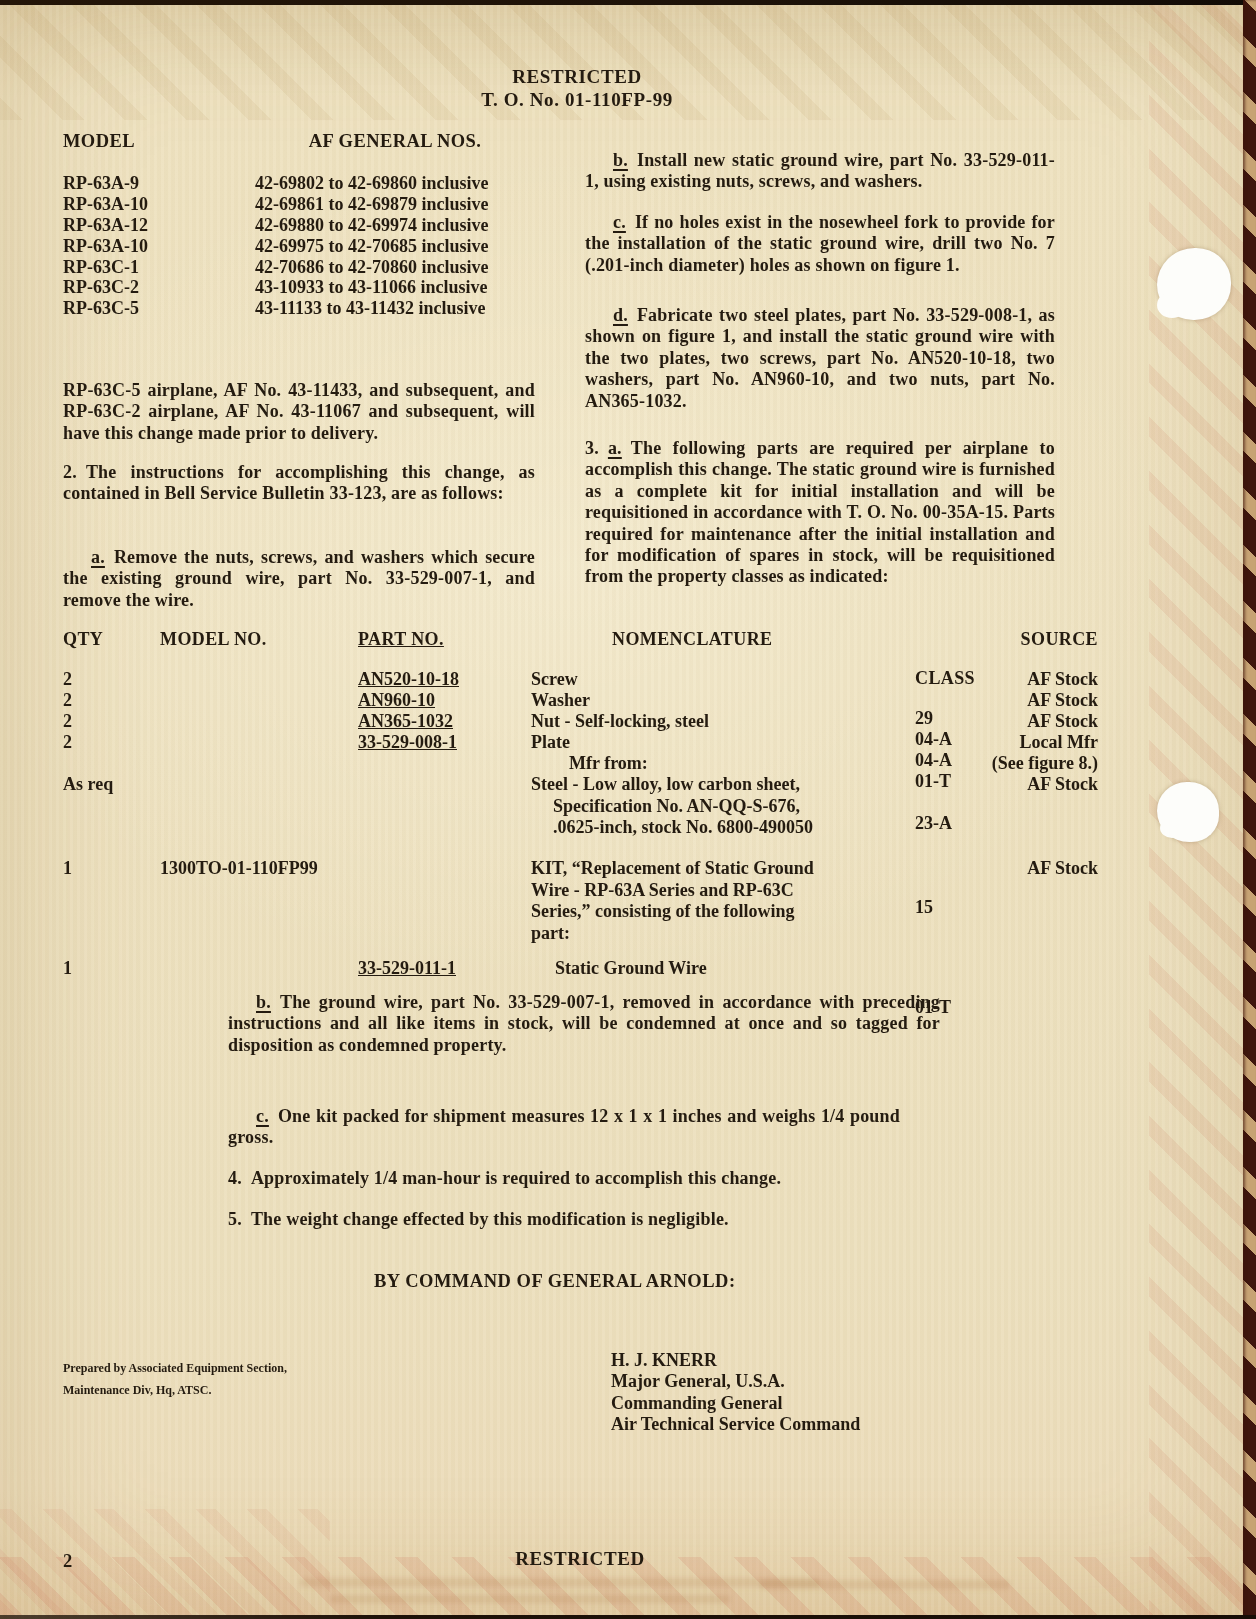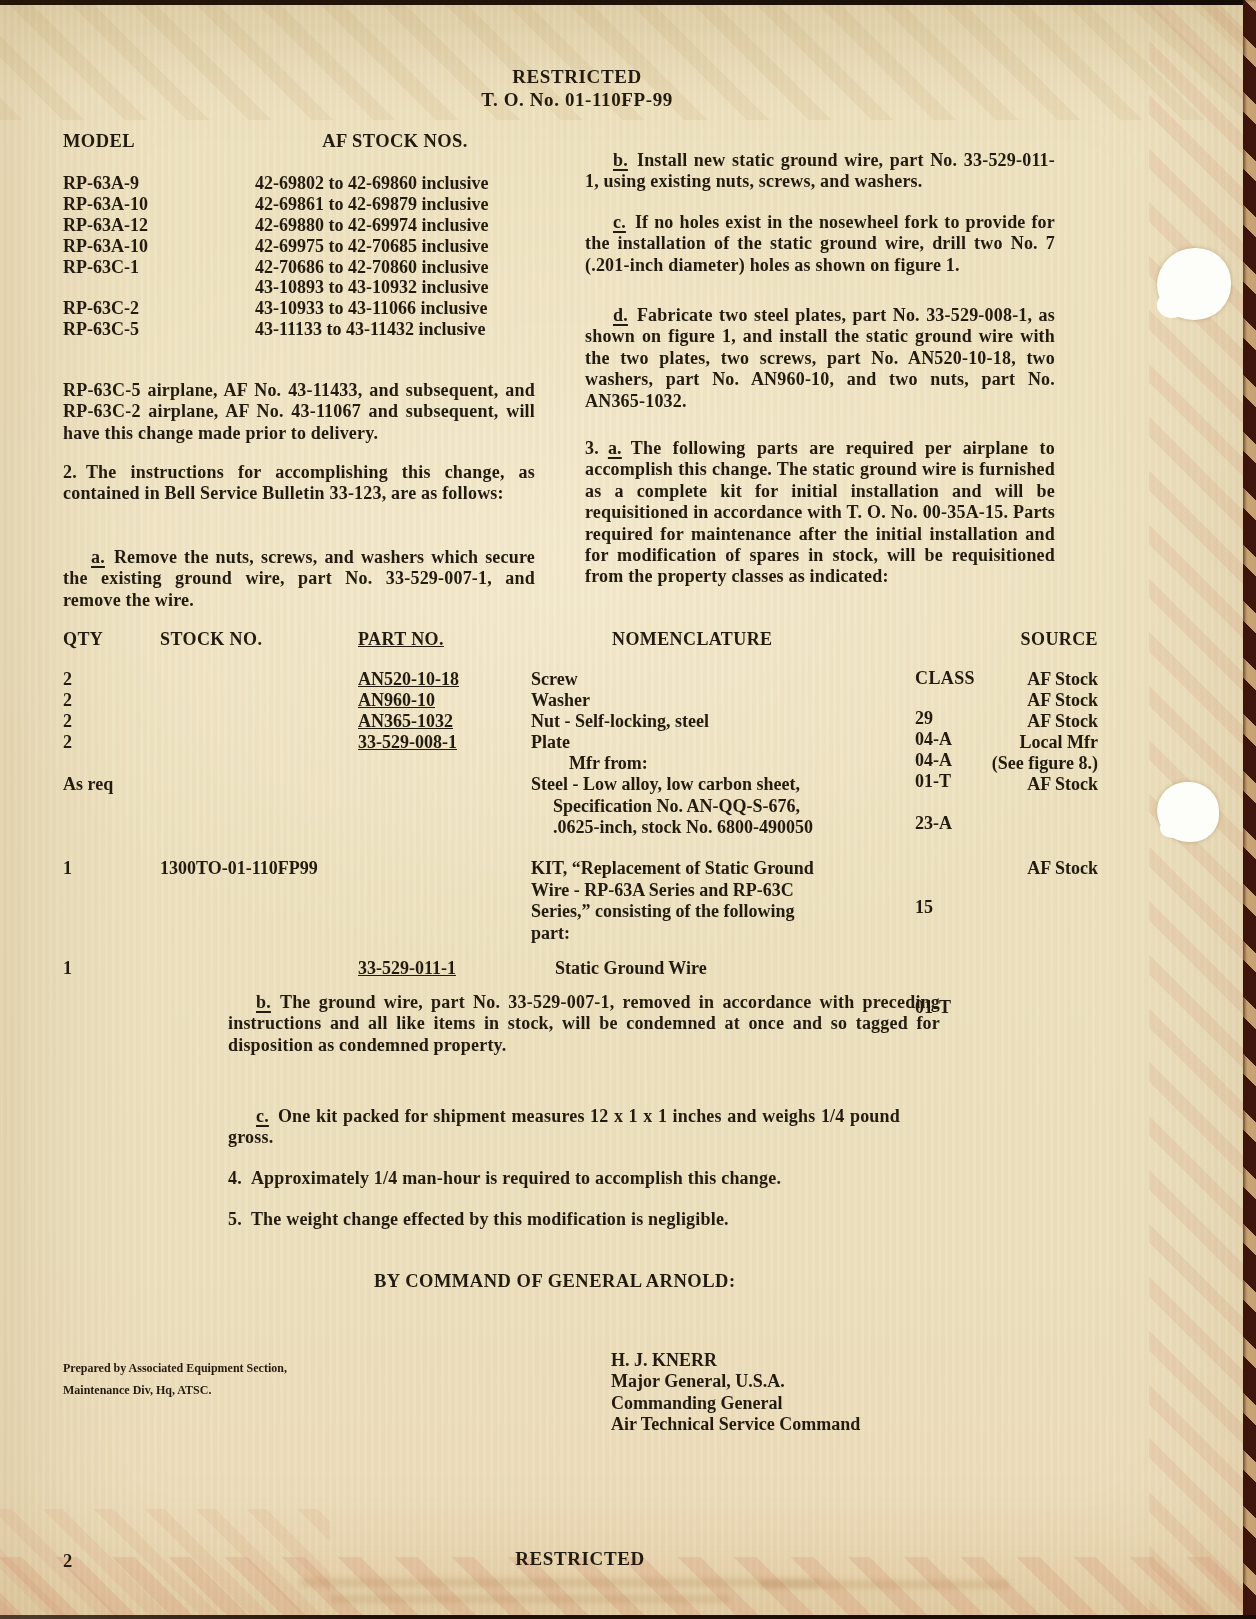--- a/index.html
+++ b/index.html
@@ -106,45 +106,44 @@
   <div class="bleed bleed-2"></div>
   <div class="bleed bleed-3"></div>
 
   <header class="doc-header">
     <div>RESTRICTED</div>
     <div>T. O. No. 01-110FP-99</div>
   </header>
 
   <div class="model-head">
     <span>MODEL</span>
-    <span class="mh2">AF STOCK NOS.</span>
+    <span class="mh2">AF GENERAL NOS.</span>
   </div>
   <div class="model-list">
     <div class="mrow"><span class="mcell-model">RP-63A-9</span><span>42-69802 to 42-69860 inclusive</span></div>
     <div class="mrow"><span class="mcell-model">RP-63A-10</span><span>42-69861 to 42-69879 inclusive</span></div>
     <div class="mrow"><span class="mcell-model">RP-63A-12</span><span>42-69880 to 42-69974 inclusive</span></div>
     <div class="mrow"><span class="mcell-model">RP-63A-10</span><span>42-69975 to 42-70685 inclusive</span></div>
     <div class="mrow"><span class="mcell-model">RP-63C-1</span><span>42-70686 to 42-70860 inclusive</span></div>
-    <div class="mrow"><span class="mcell-model"></span><span>43-10893 to 43-10932 inclusive</span></div>
     <div class="mrow"><span class="mcell-model">RP-63C-2</span><span>43-10933 to 43-11066 inclusive</span></div>
     <div class="mrow"><span class="mcell-model">RP-63C-5</span><span>43-11133 to 43-11432 inclusive</span></div>
   </div>
 
   <p class="par left-col" style="top:362px"><span>RP-63C-5 airplane, AF No. 43-11433, and subsequent, and RP-63C-2 airplane, AF No. 43-11067 and subsequent, will have this change made prior to delivery.</span></p>
   <p class="par left-col" style="top:444px"><span class="pnum">2.</span><span>The instructions for accomplishing this change, as contained in Bell Service Bulletin 33-123, are as follows:</span></p>
   <p class="par left-col indent" style="top:529px"><span class="plabel">a.</span><span>Remove the nuts, screws, and washers which secure the existing ground wire, part No. 33-529-007-1, and remove the wire.</span></p>
 
   <p class="par right-col indent" style="top:132px"><span class="plabel">b.</span><span>Install new static ground wire, part No. 33-529-011-1, using existing nuts, screws, and washers.</span></p>
   <p class="par right-col indent" style="top:194px"><span class="plabel">c.</span><span>If no holes exist in the nosewheel fork to provide for the installation of the static ground wire, drill two No. 7 (.201-inch diameter) holes as shown on figure 1.</span></p>
   <p class="par right-col indent" style="top:287px"><span class="plabel">d.</span><span>Fabricate two steel plates, part No. 33-529-008-1, as shown on figure 1, and install the static ground wire with the two plates, two screws, part No. AN520-10-18, two washers, part No. AN960-10, and two nuts, part No. AN365-1032.</span></p>
   <p class="par right-col" style="top:420px"><span class="pnum">3.</span><span class="plabel">a.</span><span>The following parts are required per airplane to accomplish this change. The static ground wire is furnished as a complete kit for initial installation and will be requisitioned in accordance with T. O. No. 00-35A-15. Parts required for maintenance after the initial installation and for modification of spares in stock, will be requisitioned from the property classes as indicated:</span></p>
 
   <div class="prow phead" style="top:629px">
     <span class="c-qty">QTY</span>
-    <span class="c-stock">STOCK NO.</span>
+    <span class="c-stock">MODEL NO.</span>
     <span class="c-part">PART NO.</span>
     <span class="h-nomen">NOMENCLATURE</span>
     <span class="c-class">CLASS</span>
     <span class="c-source">SOURCE</span>
   </div>
   <div class="prow" style="top:669px">
     <span class="c-qty">2</span>
     <span class="c-stock"></span>
     <span class="c-part">AN520-10-18</span>
     <span class="c-nomen">Screw</span>

